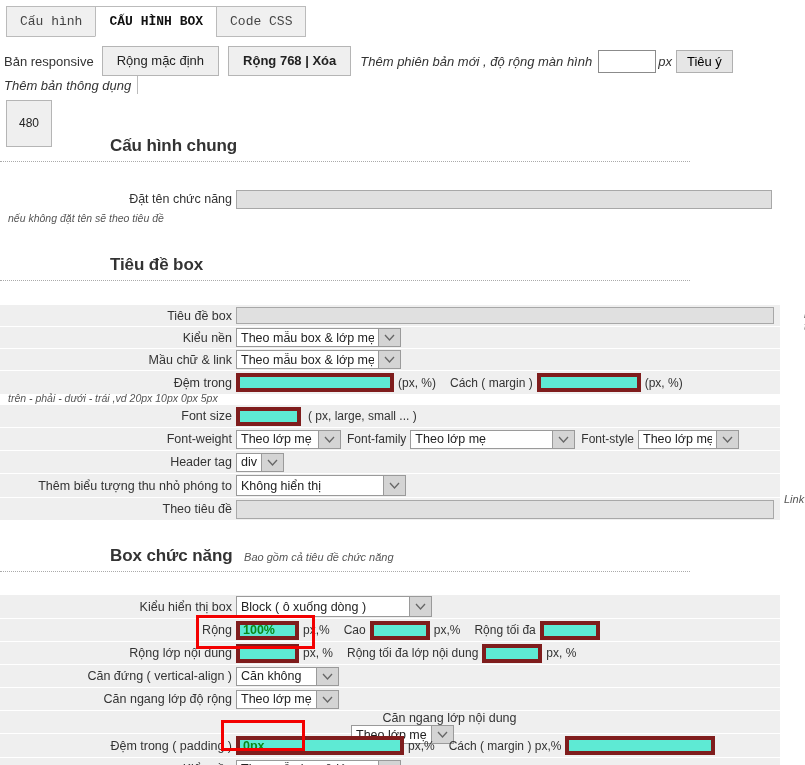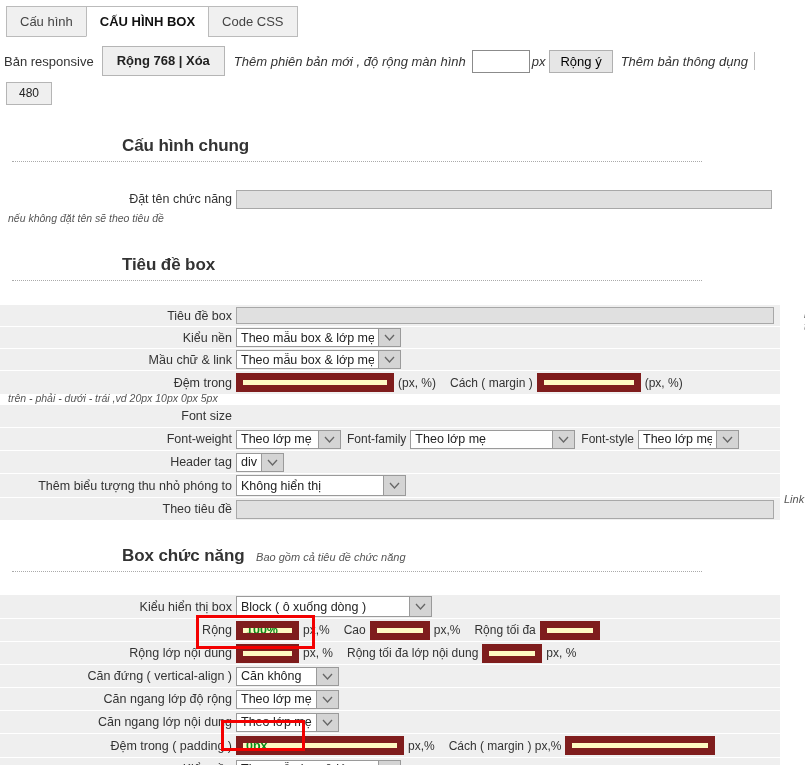--- a/index.html
+++ b/index.html
@@ -9,46 +9,46 @@
     font-size:13px;color:#222;
     -webkit-font-smoothing:antialiased;
   }
   .page{position:relative;width:805px;height:765px;}
 
   
   .tabbar{position:absolute;left:6px;top:6px;height:31px;display:flex;align-items:stretch;}
   .tab{
     border:1px solid #bbb;background:#f0f0f0;color:#444;
     padding:0 13px;display:flex;align-items:center;font-size:13px;
-    margin-right:-1px;height:100%;box-sizing:border-box;cursor:pointer;
+    margin-right:-1px;height:100%;box-sizing:border-box;cursor:pointer;font-family:Liberation Mono, monospace;
   }
   .tab.active{background:#ffffff;border-bottom-color:#ffffff;color:#111;font-weight:bold;}
 
   
   .toolbar{position:absolute;left:0px;top:46px;width:805px;}
   .tbrow{display:flex;align-items:center;flex-wrap:wrap;padding-left:4px;}
   .tb-label{font-size:13px;color:#333;margin-right:8px;}
   .btn{
     border:1px solid #b5b5b5;background:#efefef;color:#222;
     padding:7px 14px;font-size:13px;cursor:pointer;margin-right:9px;
     font-family:inherit;line-height:1.1;
   }
   .btn.bold{font-weight:bold;}
-  .btn.small{padding:4px 12px;font-size:12px;margin-top:6px;}
+  .btn.small{padding:16px 12px;font-size:12px;margin-top:6px;}
   .btn-ok{border:1px solid #b0b0b0;background:#e6e6e6;padding:3px 10px;font-size:13px;margin:0 8px 0 4px;cursor:pointer;}
   .tb-inline{font-size:13px;color:#333;white-space:nowrap;font-style:italic;}
   .tb-input{
     width:52px;height:19px;border:1px solid #8b8b8b;background:#fff;
     margin:0 2px 0 6px;vertical-align:middle;font-family:inherit;font-size:12px;
   }
   .divider-v{display:inline-block;width:1px;height:18px;background:#bbb;margin-left:6px;vertical-align:middle;}
 
   
   .section-head{
-    position:absolute;left:12px;width:690px;
+    position:absolute;left:0;width:690px;
     border-bottom:1px dotted #aaa;box-sizing:border-box;
     padding-bottom:5px;
   }
   .section-title{
     display:inline-block;margin-left:110px;font-size:17px;font-weight:bold;color:#333;
     letter-spacing:-0.1px;
   }
   .section-note{display:inline-block;font-size:11px;font-style:italic;color:#555;margin-left:8px;}
 
   
@@ -58,21 +58,21 @@
   }
   .row .stripe{position:absolute;left:0;top:0;width:780px;height:100%;background:#efefef;z-index:0;}
   .row > *{position:relative;z-index:1;}
   .lab{
     width:236px;text-align:right;padding-right:4px;box-sizing:border-box;
     font-size:12.5px;color:#333;white-space:nowrap;overflow:visible;
   }
   .ctl{display:flex;align-items:center;}
 
   input.txt{
-    height:17px;border:7px solid #7f1d1d;background:#fef9c3;box-sizing:border-box;
+    height:17px;border:4px solid #7f1d1d;background:#5eead4;box-sizing:border-box;
     font-family:inherit;font-size:12px;padding:0 3px;color:#222;
   }
   input.txt.disabled{background:#e0e0e0;border:1px solid #a8a8a8;}
   input.txt.green{color:#0a8a19;font-weight:bold;font-size:12.5px;}
 
   .sel{
     height:19px;border:1px solid #9a9a9a;background:#fff;box-sizing:border-box;
     display:inline-flex;align-items:center;font-size:12.5px;color:#222;
     padding:0 0 0 4px;cursor:pointer;
   }
@@ -105,25 +105,26 @@
         <span>CẤU HÌNH BOX</span>
       </div>
     <div class="tab">
         <span>Code CSS</span>
       </div>
   </div>
 
   <div class="toolbar">
     <div class="tbrow">
       <span class="tb-label">Bản responsive</span>
+      <button class="btn">Rộng mặc định</button>
       <button class="btn bold">Rộng 768 | Xóa</button>
       <span class="tb-inline">Thêm phiên bản mới , độ rộng màn hình</span>
       <input class="tb-input" type="text" value="" style="">
       <span class="tb-inline">px</span>
-      <button class="btn-ok">Rộng ý</button>
+      <button class="btn-ok">Tiêu ý</button>
       <span class="tb-inline">Thêm bản thông dụng</span>
       <span class="divider-v"></span>
     </div>
     <div class="tbrow" style="padding-left:6px;">
       <button class="btn small">480</button>
     </div>
   </div>
 
   <div class="section-head" style="top:136px;">
     <span class="section-title">Cấu hình chung</span>
@@ -197,20 +198,24 @@
     </div>
   </div>
 
   <div class="hint" style="top:392px;">trên - phải - dưới - trái ,vd  20px  10px  0px  5px</div>
 
   <div class="rows" style="top:405px;">
 
     <div class="row" style="height:22px;">
       <span class="stripe"></span>
       <span class="lab">Font size</span>
+      <span class="ctl">
+        <input class="txt" style="width: 65px; height: 19px;" type="text" value="">
+        <span class="unit" style="margin-left:7px;">( px, large, small ... )</span>
+      </span>
     </div>
 
     <div class="row" style="height:22px;">
       <span class="stripe"></span>
       <span class="lab">Font-weight</span>
       <span class="ctl">
         <span class="sel" style="width:105px;">
           <span class="txtv">Theo lớp mẹ</span>
           <span class="arrow">
               <svg width="11" height="7" viewBox="0 0 11 7">
@@ -352,21 +357,21 @@
           <span class="txtv">Theo lớp mẹ</span>
           <span class="arrow">
               <svg width="11" height="7" viewBox="0 0 11 7">
                 <path d="M1 1 L5.5 6 L10 1" fill="none" stroke="#666" stroke-width="1.3"></path>
               </svg>
             </span>
         </span>
       </span>
     </div>
 
-    <div class="row" style="height:22px;">
+    <div class="row" style="height:22px;flex-direction:column;">
       <span class="stripe"></span>
       <span class="lab">Căn ngang lớp nội dung</span>
       <span class="ctl">
         <span class="sel" style="width:103px;">
           <span class="txtv">Theo lớp mẹ</span>
           <span class="arrow">
               <svg width="11" height="7" viewBox="0 0 11 7">
                 <path d="M1 1 L5.5 6 L10 1" fill="none" stroke="#666" stroke-width="1.3"></path>
               </svg>
             </span>

